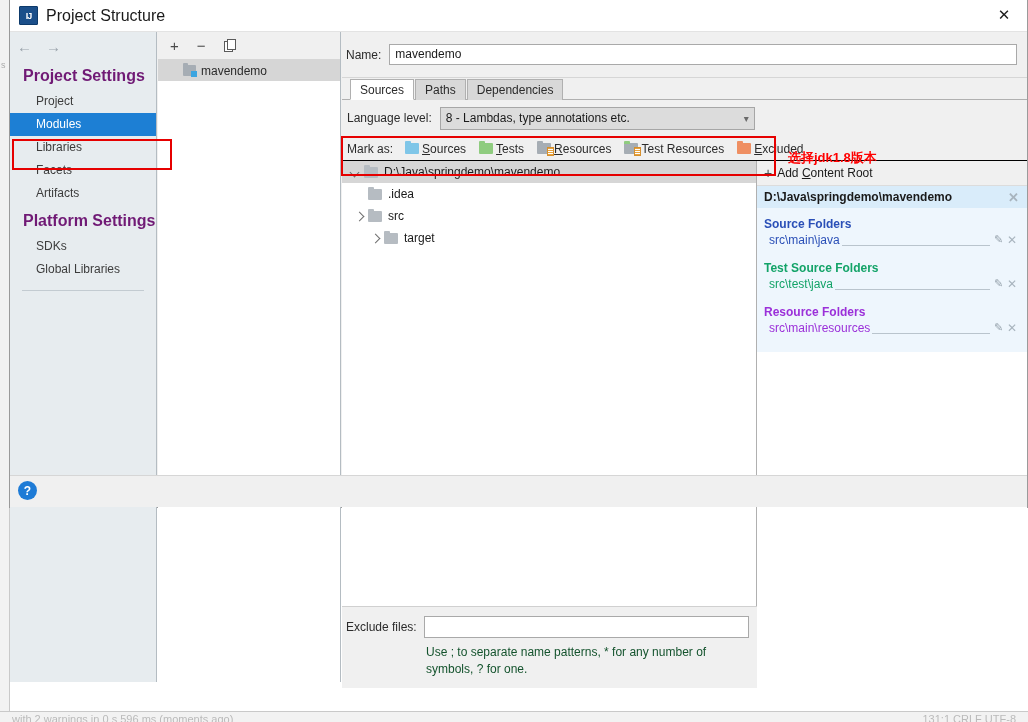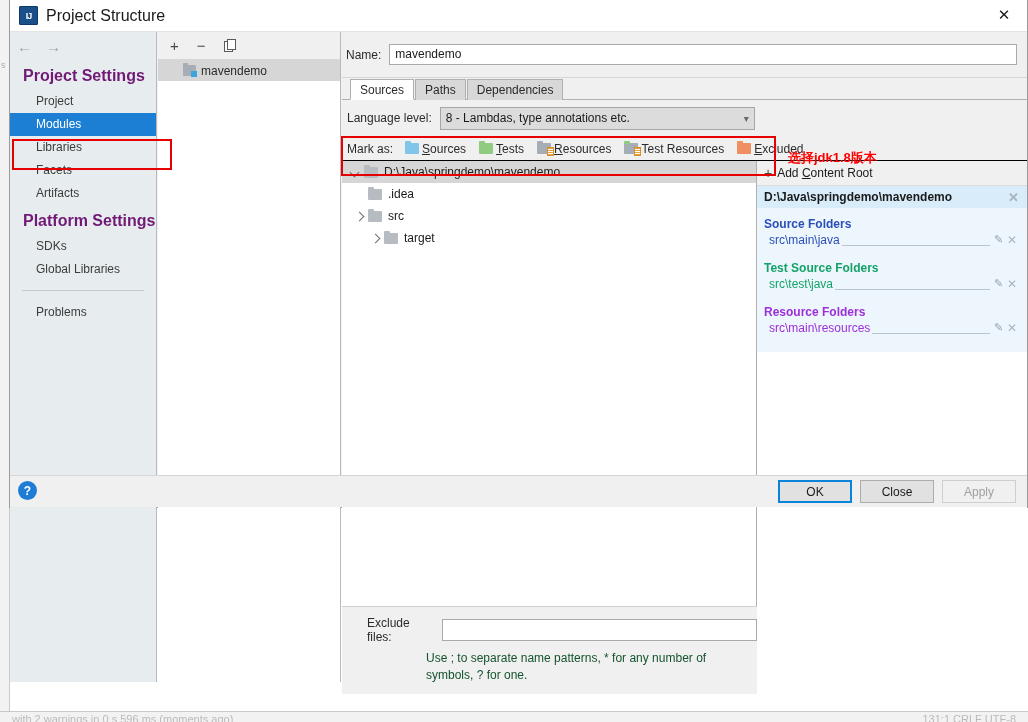--- a/index.html
+++ b/index.html
@@ -204,21 +204,21 @@
   .dots{flex:1;border-bottom:1px solid #b9c4cd;margin:0 2px 3px 2px;height:12px;}
   .pencil{width:13px;text-align:center;color:#9aa6b0;font-size:11px;cursor:default;}
   .row-x{width:14px;text-align:center;color:#a8b4be;font-size:12px;cursor:default;}
 
   
   .exclude{
     position:absolute;left:0;top:445px;width:415px;
     border-top:1px solid #d0d0d0;background:#f0f0f0;
     box-sizing:border-box;padding:9px 0 10px 0;
   }
-  .ex-row{display:flex;align-items:center;padding-left:4px;margin-left:21px;}
+  .ex-row{display:flex;align-items:center;padding-left:4px;}
   .ex-label{font-size:12px;color:#2b2b2b;margin-right:7px;}
   .ex-input{
     width:325px;height:22px;background:#ffffff;border:1px solid #a9a9a9;box-sizing:border-box;
   }
   .ex-hint{
     font-size:12px;color:#14532d;padding:6px 0 0 84px;width:310px;line-height:17px;
   }
 
   
   .footer{
@@ -273,21 +273,20 @@
         <div class="nav-item selected">Modules</div>
         <div class="nav-item">Libraries</div>
         <div class="nav-item">Facets</div>
         <div class="nav-item">Artifacts</div>
 
         <div class="sec-head">Platform Settings</div>
         <div class="nav-item">SDKs</div>
         <div class="nav-item">Global Libraries</div>
 
         <div class="nav-sep"></div>
-        <div class="nav-item problems">Problems</div>
       </div>
 
       <div class="modcol">
         <div class="mod-toolbar">
           <span class="tb-btn">+</span>
           <span class="tb-btn">−</span>
           <span class="tb-copy"></span>
         </div>
         <div class="mod-item">
           <span class="mod-ico"></span>
@@ -425,21 +424,16 @@
       </div>
 
       <div class="redbox redbox-modules"></div>
       <div class="redbox redbox-lang"></div>
       <div class="red-note">选择jdk1.8版本</div>
 
     </div>
 
     <div class="footer">
       <div class="help-btn">?</div>
-      <div class="btns">
-        <div class="btn primary">OK</div>
-        <div class="btn">Close</div>
-        <div class="btn disabled">Apply</div>
-      </div>
     </div>
 
   </div>
 </div>
 
 </body></html>

